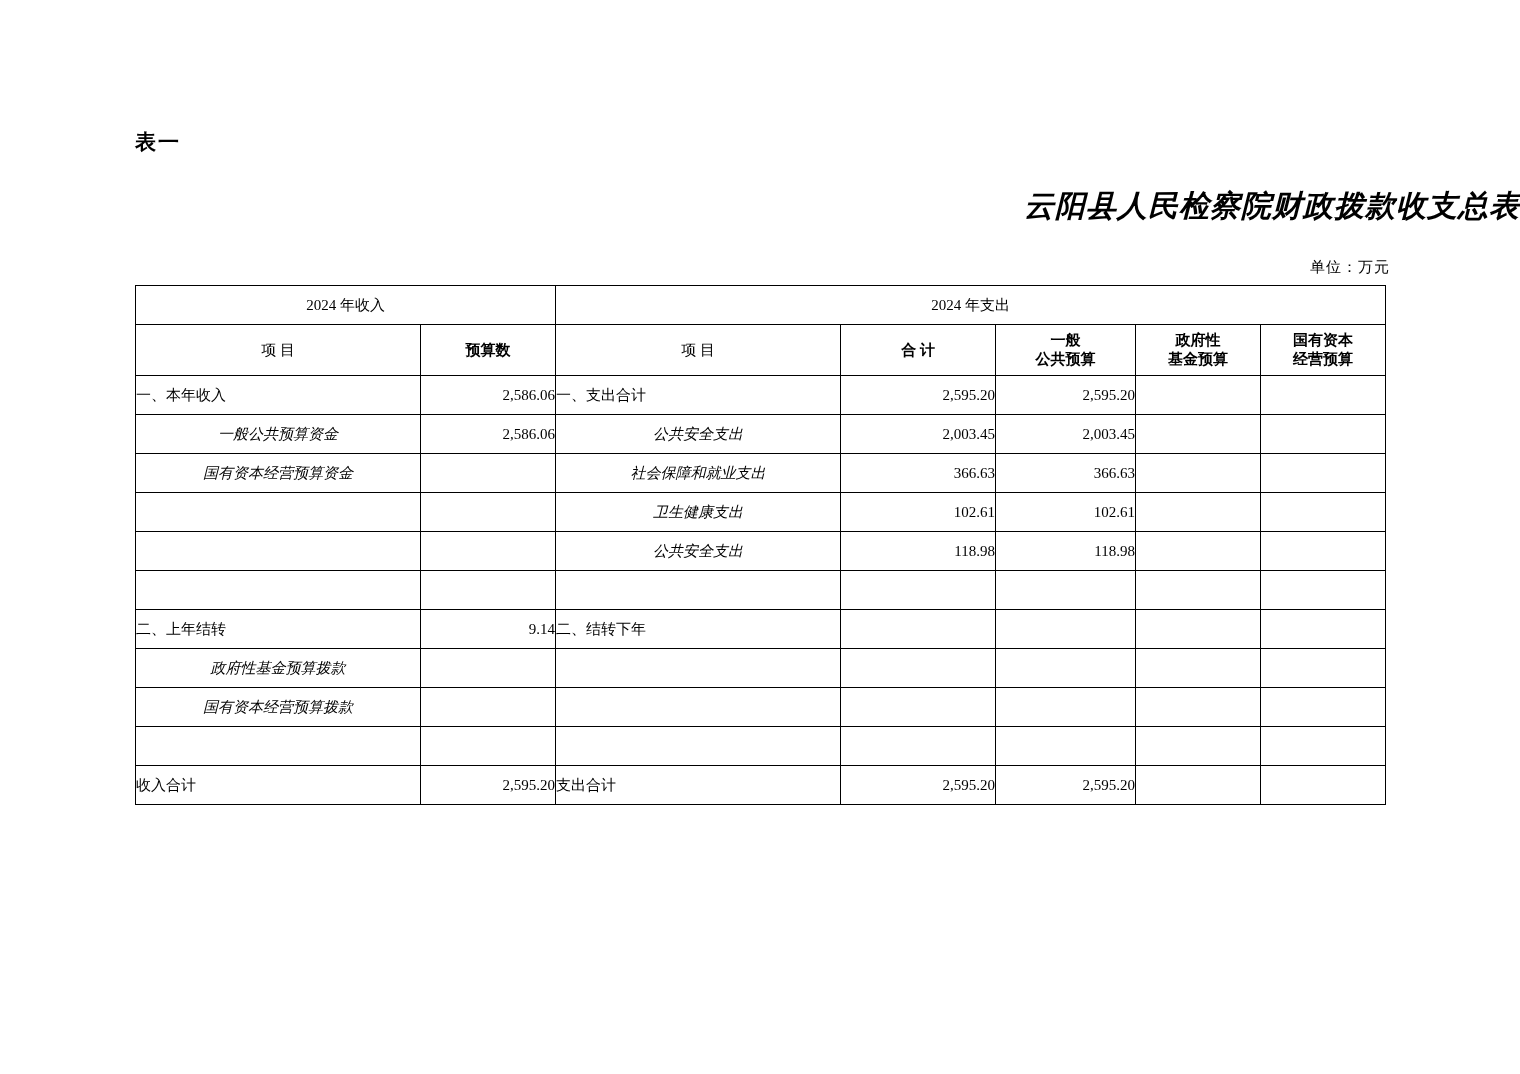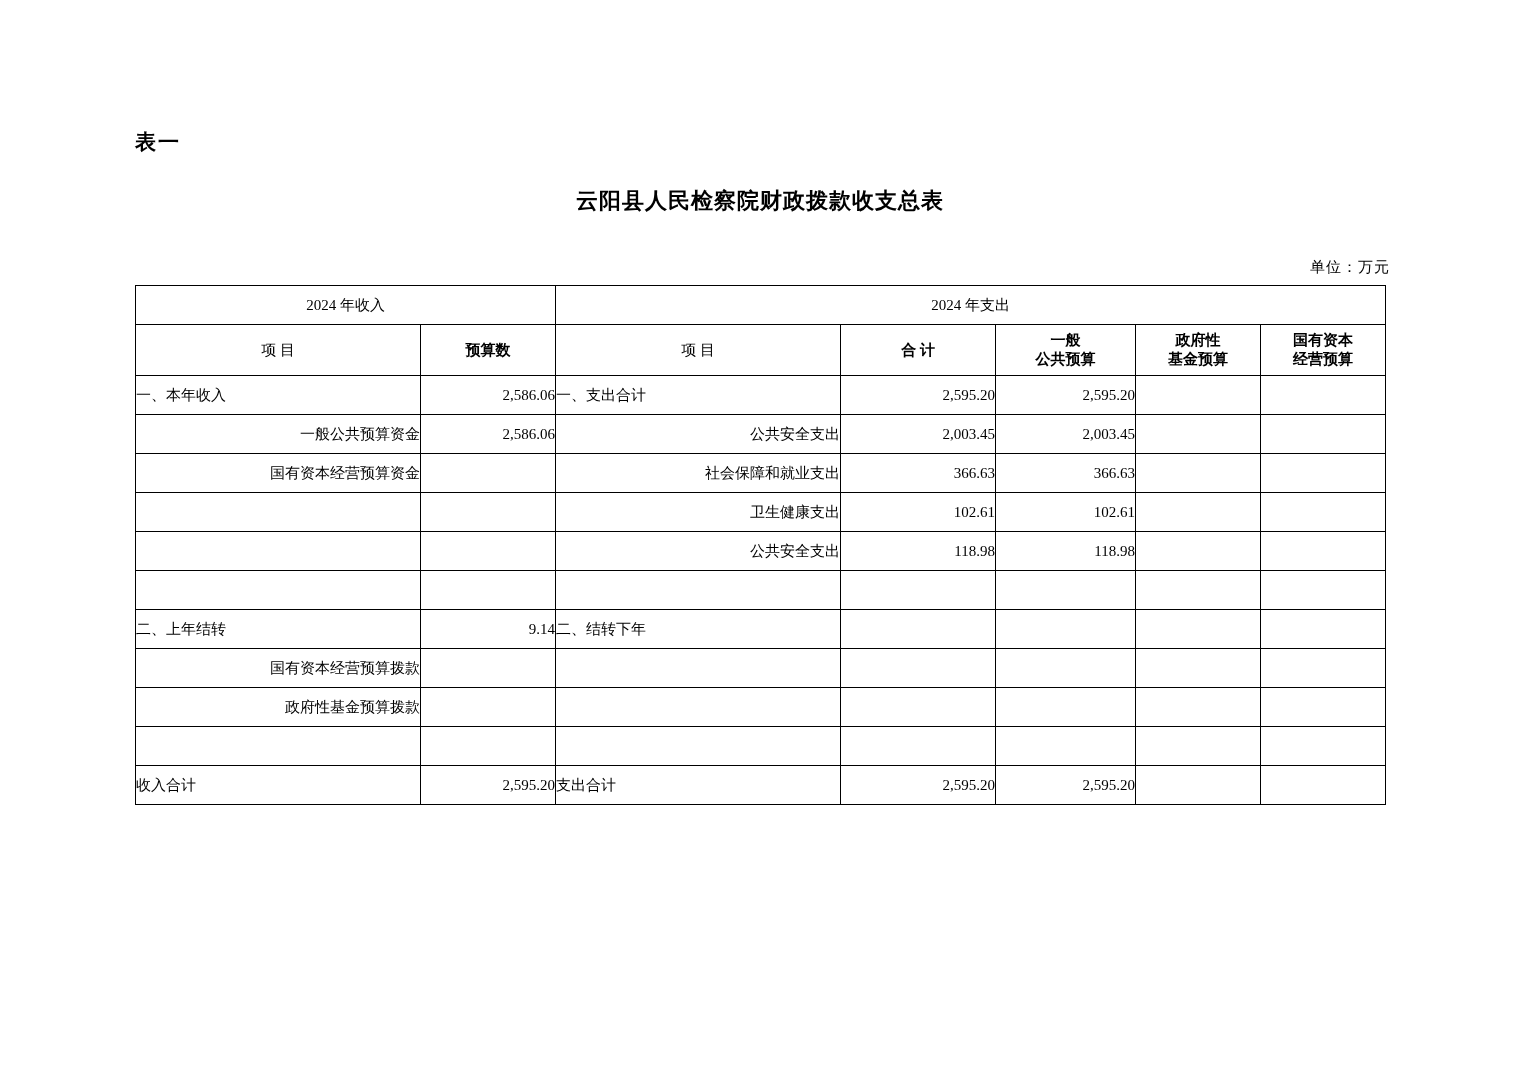--- a/index.html
+++ b/index.html
@@ -28,25 +28,26 @@
     font-size: 21px;
     font-weight: bold;
     letter-spacing: 2px;
     font-family: "Liberation Serif", serif;
   }
   .doc-title {
     position: absolute;
     left: 0;
     top: 186px;
     width: 1520px;
-    text-align: center;
-    font-size: 22px;
+    text-align: right;
+    font-size: 30px;
     font-weight: bold;
     letter-spacing: 1px;
     font-family: "Liberation Serif", serif;
+    font-style: italic;
   }
   .unit {
     position: absolute;
     right: 128px;
     top: 258px;
     font-size: 15px;
     font-family: Liberation Sans, sans-serif;
     letter-spacing: 1px;
   }
   table.main {
@@ -84,23 +85,24 @@
     text-align: center;
     font-size: 16px;
     line-height: 1.25;
   }
   .hdr-cell.bold { font-weight: bold; }
   .row-h {
     height: 39px;
   }
   .cell-text {
     padding-left: 8px;
-    text-align: right;
+    text-align: center;
     font-size: 15.5px;
     white-space: nowrap;
+    font-style: italic;
   }
   .cell-num {
     padding-right: 12px;
     text-align: right;
     font-size: 15.5px;
     white-space: nowrap;
   }
   .cell-center {
     font-size: 16px;
     white-space: nowrap;
@@ -210,30 +212,30 @@
         <tr class="row-h">
           <td class="cell-center bold">二、上年结转</td>
           <td class="cell-num bold">9.14</td>
           <td class="cell-center bold">二、结转下年</td>
           <td class="cell-num bold"></td>
           <td class="cell-num bold"></td>
           <td class="cell-num bold"></td>
           <td class="cell-num bold"></td>
         </tr>
         <tr class="row-h">
+          <td class="cell-text">政府性基金预算拨款</td>
+          <td class="cell-num"></td>
+          <td class="cell-text"></td>
+          <td class="cell-num"></td>
+          <td class="cell-num"></td>
+          <td class="cell-num"></td>
+          <td class="cell-num"></td>
+        </tr>
+        <tr class="row-h">
           <td class="cell-text">国有资本经营预算拨款</td>
-          <td class="cell-num"></td>
-          <td class="cell-text"></td>
-          <td class="cell-num"></td>
-          <td class="cell-num"></td>
-          <td class="cell-num"></td>
-          <td class="cell-num"></td>
-        </tr>
-        <tr class="row-h">
-          <td class="cell-text">政府性基金预算拨款</td>
           <td class="cell-num"></td>
           <td class="cell-text"></td>
           <td class="cell-num"></td>
           <td class="cell-num"></td>
           <td class="cell-num"></td>
           <td class="cell-num"></td>
         </tr>
         <tr class="row-h">
           <td class="cell-text"></td>
           <td class="cell-num"></td>

